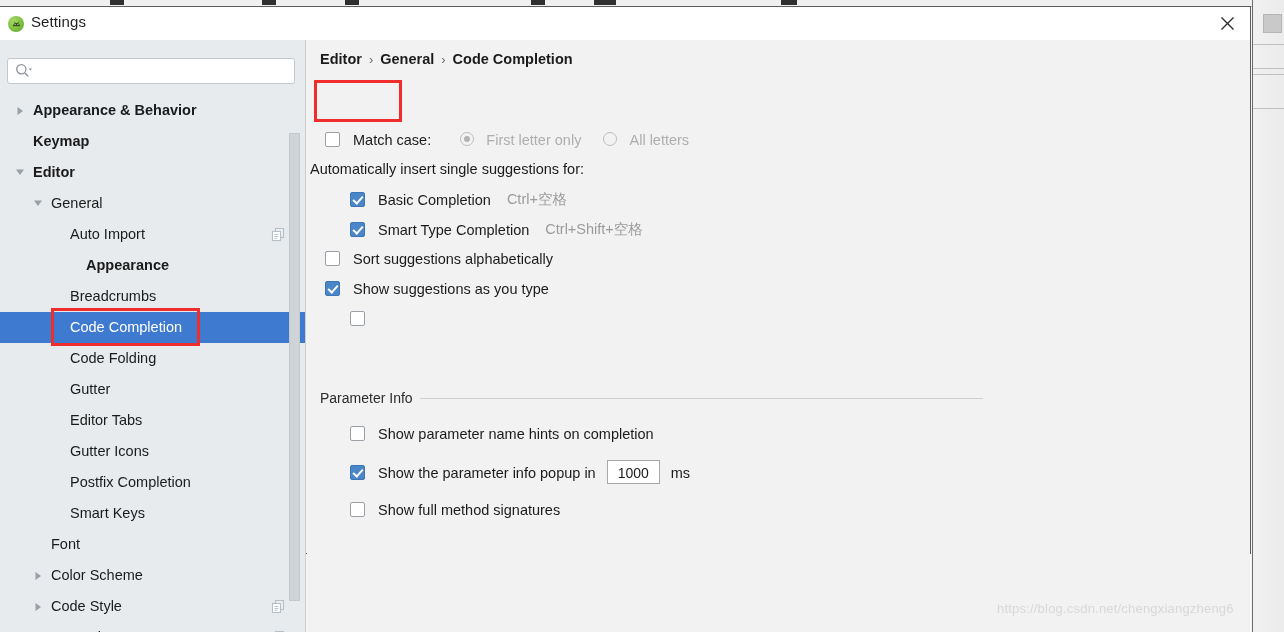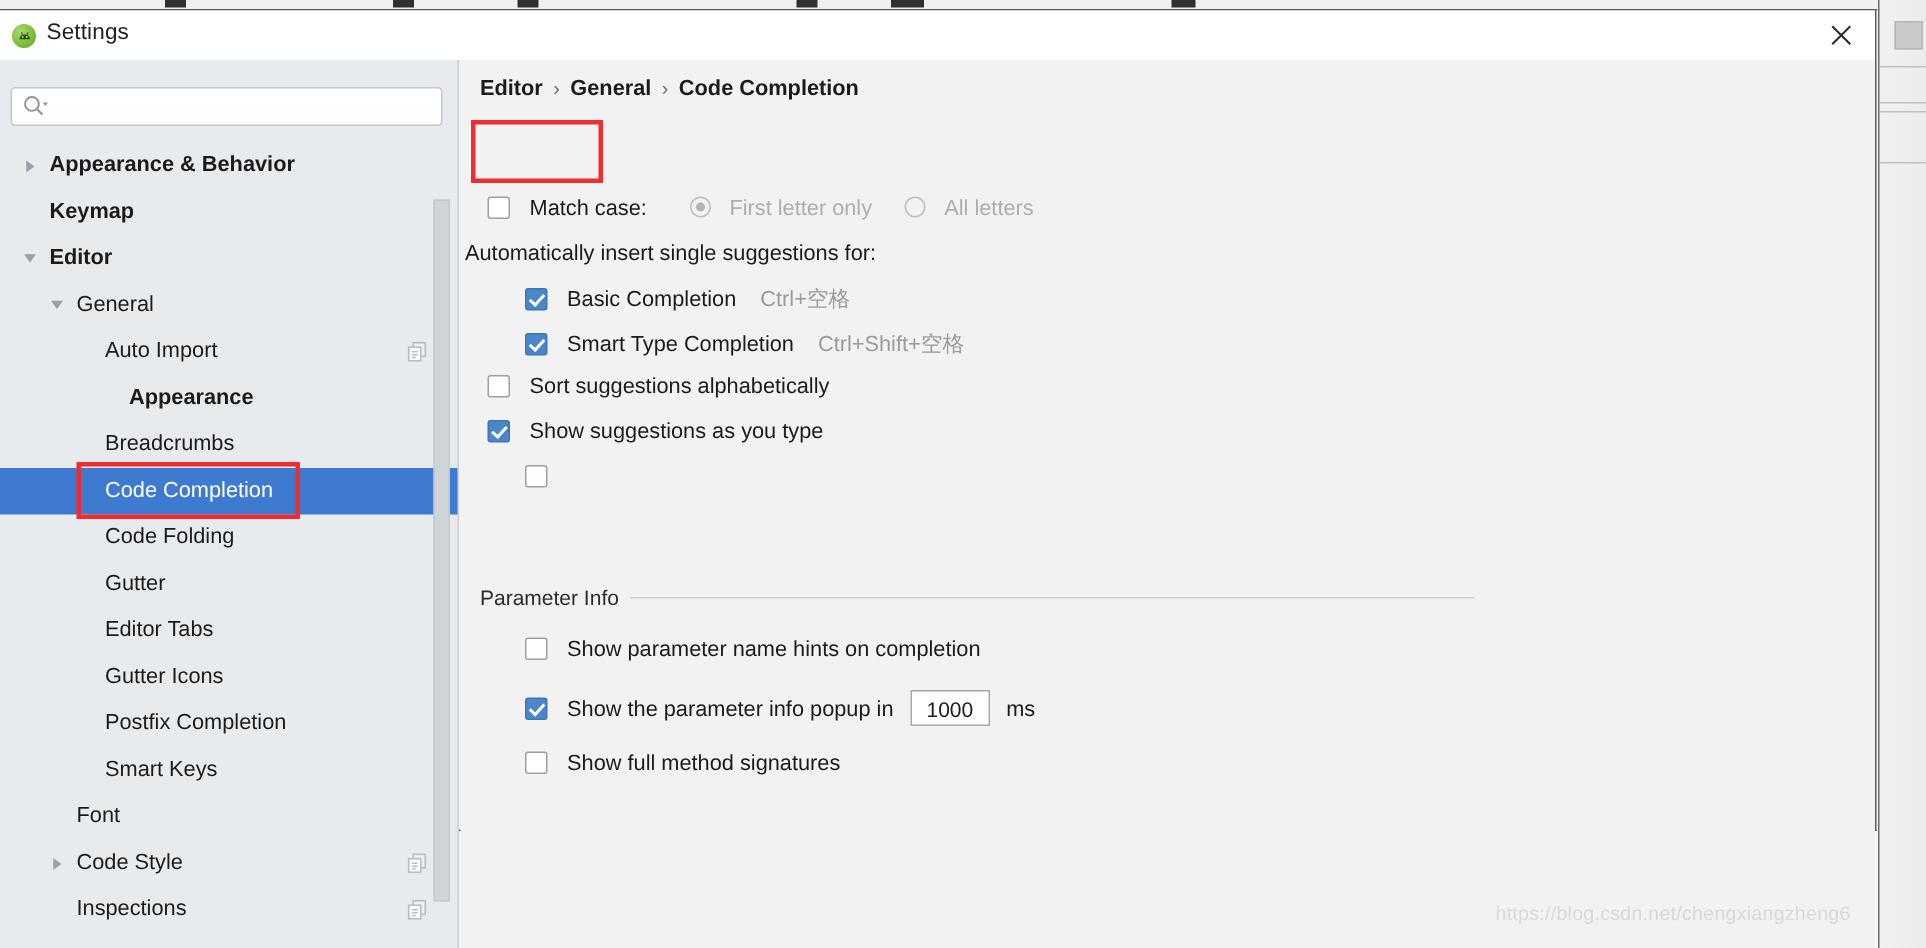--- a/index.html
+++ b/index.html
@@ -325,20 +325,28 @@
           </div>
           <div class="tree-row">
             <span class="tree-label" style="left: 51px;">Font</span>
           </div>
           <div class="tree-row">
             <span class="tw" style="left: 30px;">
               <svg width="9" height="10" viewBox="0 0 9 10">
                 <path d="M1.5 1 L7 5 L1.5 9 Z" fill="#9aa0a6"></path>
               </svg>
             </span>
+            <span class="tree-label" style="left: 51px;">Color Scheme</span>
+          </div>
+          <div class="tree-row">
+            <span class="tw" style="left: 30px;">
+              <svg width="9" height="10" viewBox="0 0 9 10">
+                <path d="M1.5 1 L7 5 L1.5 9 Z" fill="#9aa0a6"></path>
+              </svg>
+            </span>
             <span class="tree-label" style="left: 51px;">Code Style</span>
             <span class="copy-icon">
               <svg width="15" height="15" viewBox="0 0 15 15">
                 <rect x="4.5" y="1.5" width="8" height="9" fill="#eef1f3" stroke="#b4bfc7" stroke-width="1.1"></rect>
                 <rect x="1.5" y="4.5" width="8" height="9" fill="#ffffff" stroke="#b4bfc7" stroke-width="1.1"></rect>
                 <path d="M3.5 7.5 H7.5 M3.5 9.5 H7.5 M3.5 11.3 H6.2" stroke="#b4bfc7" stroke-width="0.9"></path>
               </svg>
             </span>
           </div>
           <div class="tree-row">

